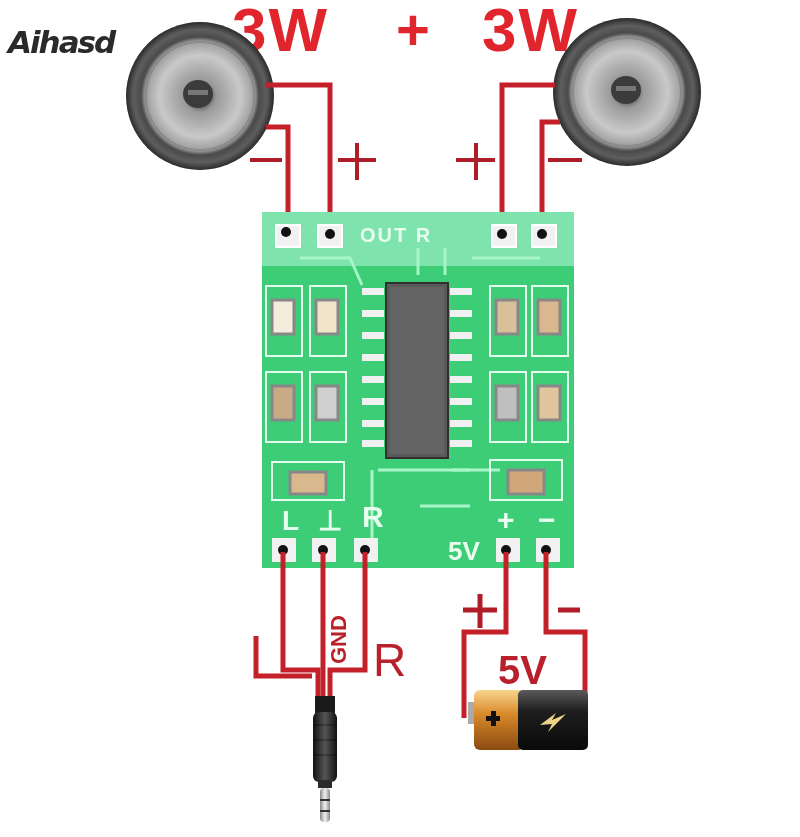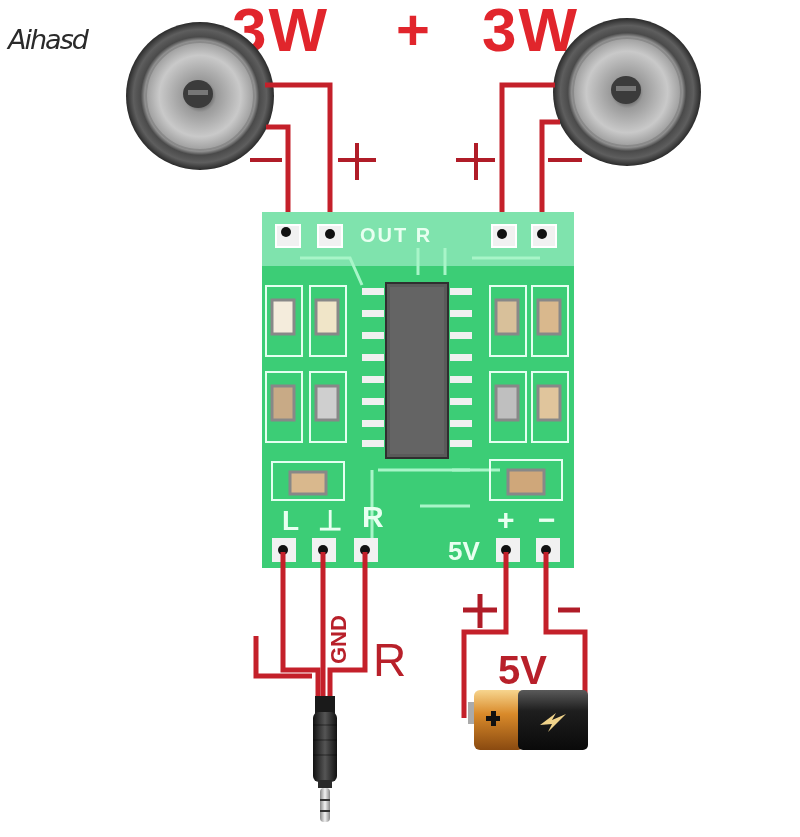--- a/index.html
+++ b/index.html
@@ -1,18 +1,18 @@
 <!DOCTYPE html>
 <html><head>
 <meta charset="utf-8">
 <style>
   html, body { margin:0; padding:0; background:#ffffff; }
   body { width:800px; height:837px; position:relative; overflow:hidden; font-family:"Liberation Sans", sans-serif; }
   .abs { position:absolute; }
-  .brand { left:8px; top:24px; font-family:"DejaVu Sans", sans-serif; font-size:27px; color:#2a2a2a; letter-spacing:-2px; font-weight:normal; font-style:italic; }
+  .brand { left:8px; top:24px; font-family:"DejaVu Sans", sans-serif; font-size:31px; color:#2a2a2a; letter-spacing:-2px; font-weight:bold; font-style:italic; }
   .big-red { color:#e1252c; font-weight:bold; font-family:"Liberation Sans", sans-serif; }
   .title-l { left:232px; top:-6px; font-size:62px; letter-spacing:2px; }
   .title-plus { left:396px; top:-4px; font-size:58px; font-weight:bold; }
   .title-r { left:482px; top:-6px; font-size:62px; letter-spacing:2px; }
   svg.overlay { position:absolute; left:0; top:0; }
   .pcb-text { fill:#e8fff0; font-family:"Liberation Sans", sans-serif; font-weight:bold; }
 </style>
 </head>
 <body>
 

